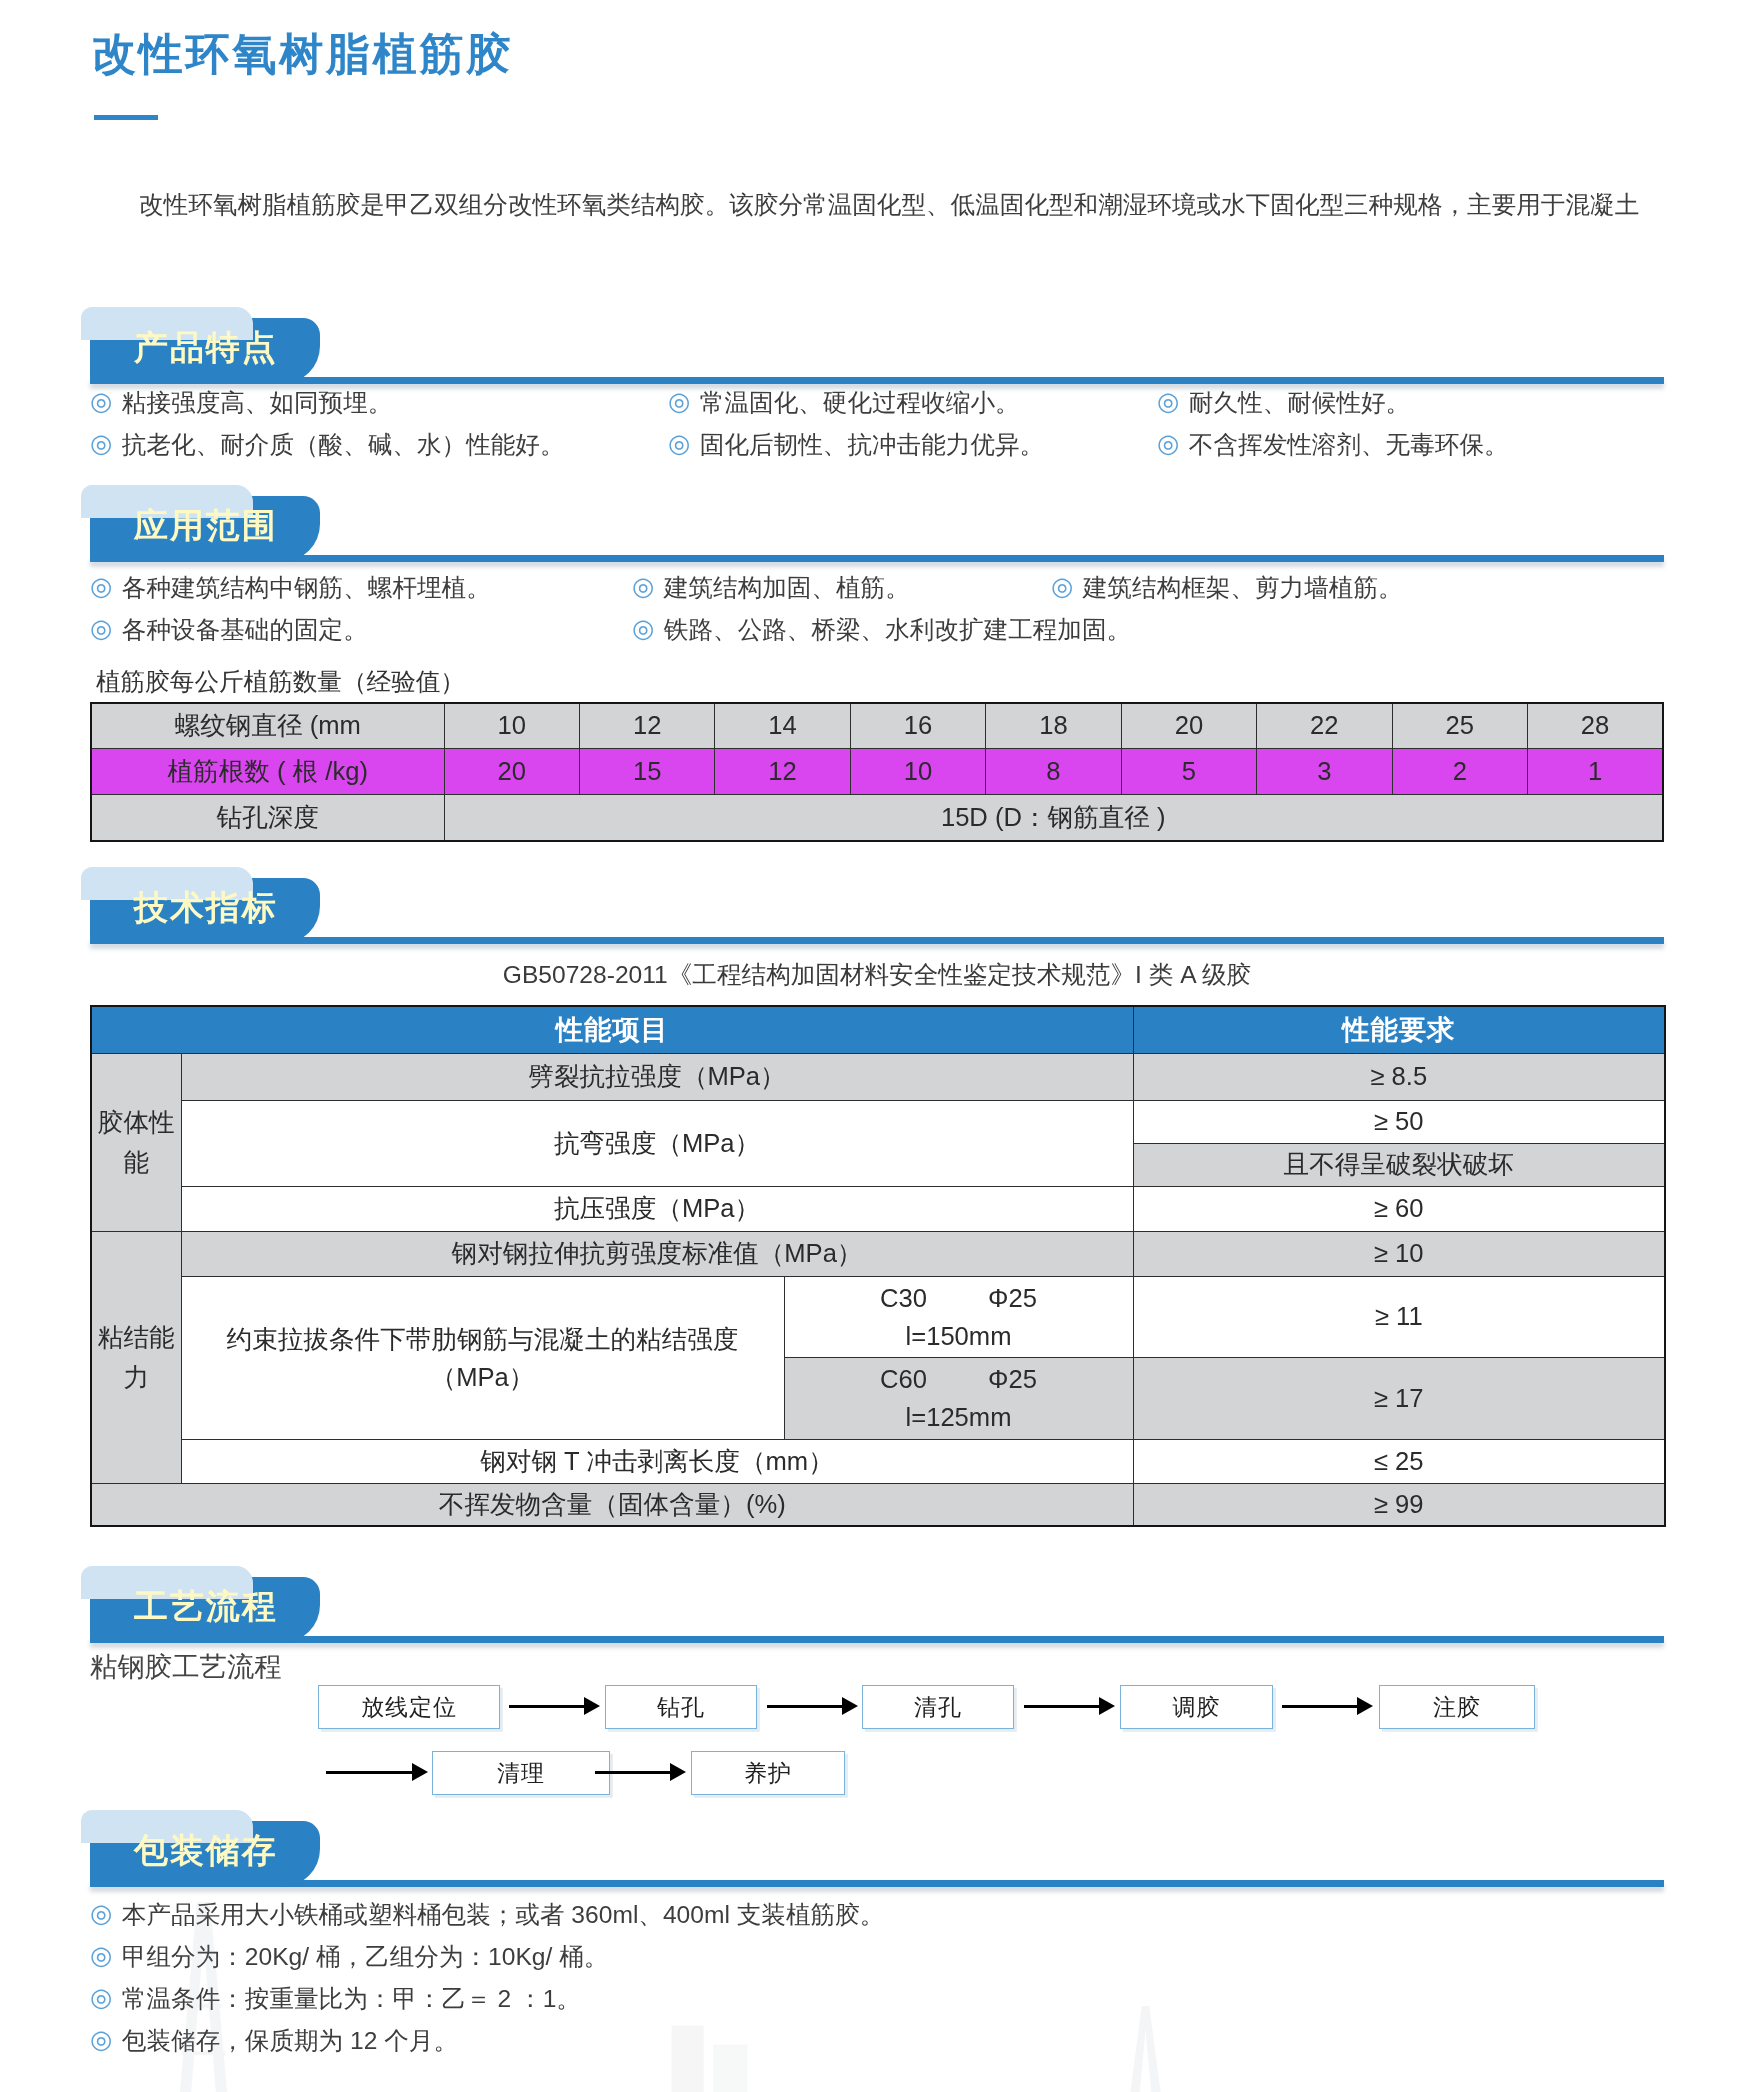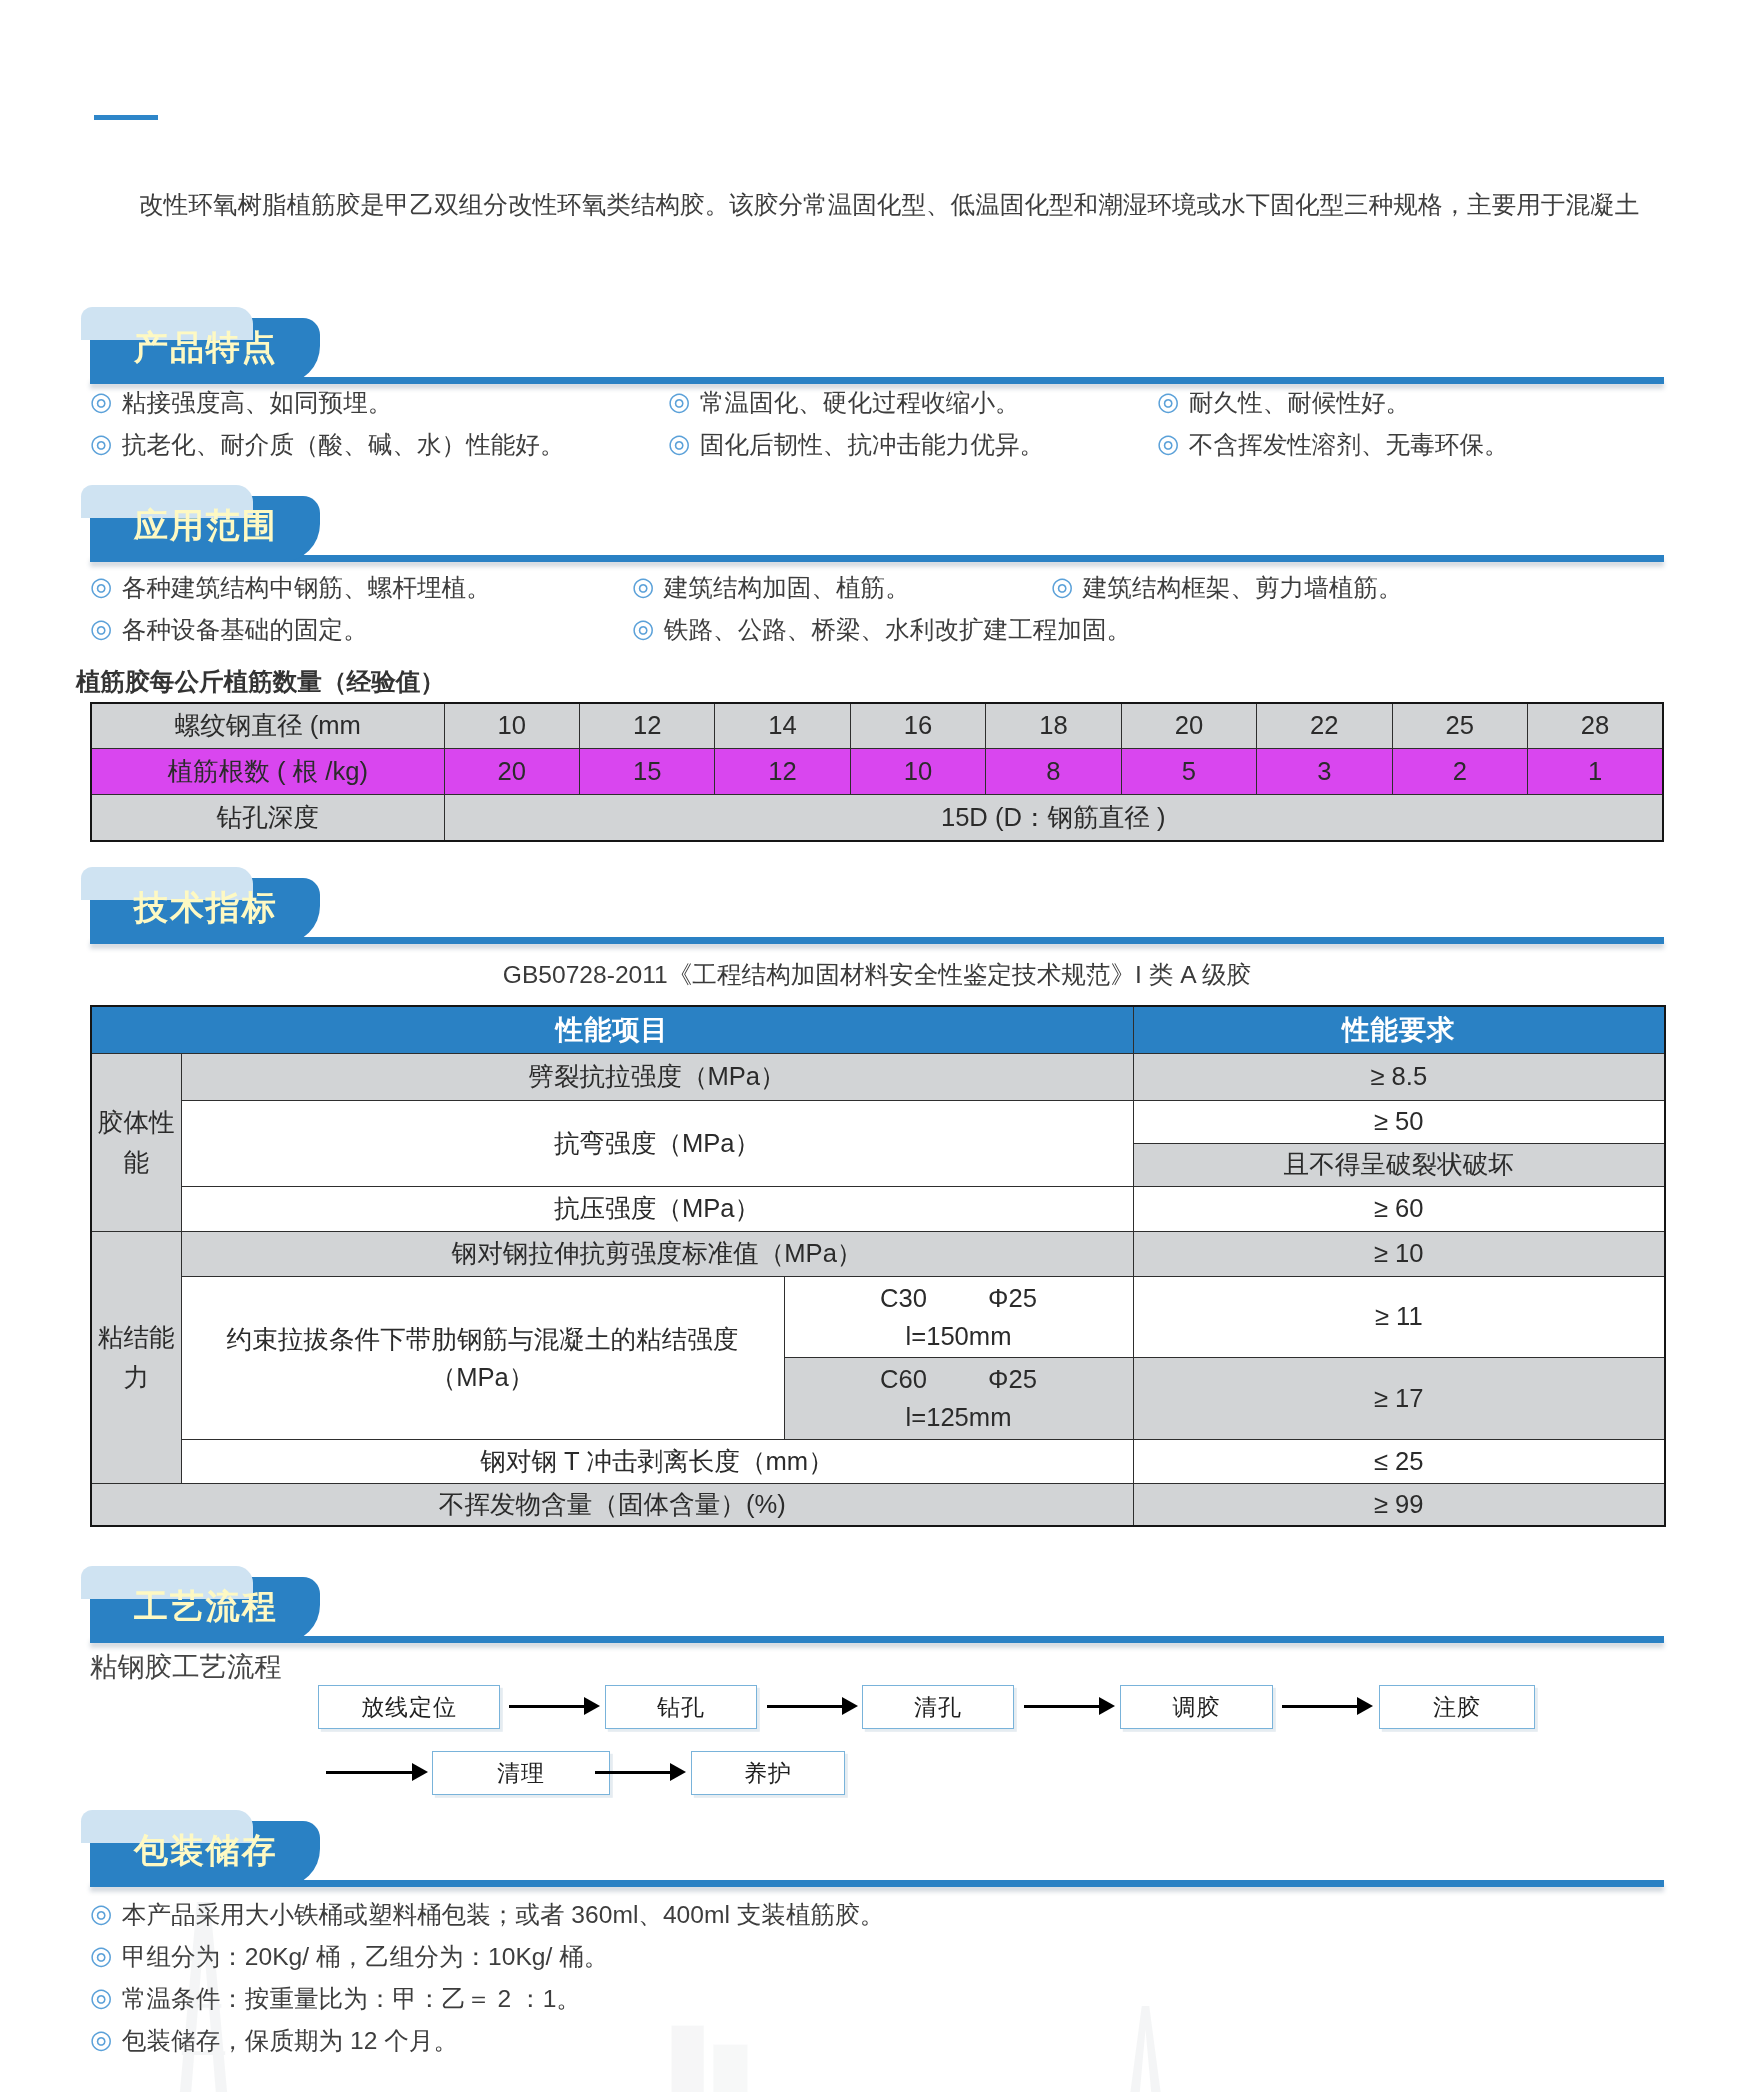--- a/index.html
+++ b/index.html
@@ -23,21 +23,21 @@
     font-size:34px;font-weight:700;display:flex;align-items:center;padding:0 42px 5.7px 44px;
     border-radius:11.4px 17px 38px 0;letter-spacing:1.9px;}
   .sec .tab::before{content:'';position:absolute;z-index:-1;left:-9.5px;top:-11.4px;width:75%;height:50%;
     background:var(--echo);border-radius:11.4px 17px 0 0;}
 
   .bullets{position:absolute;font-size:24.6px;color:var(--txt);}
   .brow{display:flex;height:42px;align-items:center;}
   .bcell{display:flex;align-items:center;}
   .bico{color:#5ba1d9;font-size:25.6px;margin-right:9.5px;line-height:1;}
 
-  .caption{position:absolute;left:76px;top:665px;font-size:24.6px;font-weight:700;color:#333;}
+  .caption{position:absolute;left:96px;top:665px;font-size:24.6px;font-weight:400;color:#333;}
 
   table{border-collapse:collapse;table-layout:fixed;border-radius:29px;}
   td,th{border:1.9px solid var(--bd);text-align:center;vertical-align:middle;color:#2b2b2b;overflow:hidden;}
 
   .t1{position:absolute;left:90px;top:702px;width:1574px;border:2.8px solid #151515;font-size:25.6px;}
   .t1 .g{background:var(--gray);}
   .t1 .w{background:#d946ef;}
 
   .gb{position:absolute;left:90px;top:958px;width:1574px;text-align:center;font-size:24.6px;color:#3a3a3a;}
 
@@ -57,20 +57,21 @@
   .arr::after{content:'';position:absolute;right:-15px;top:-8.5px;border-left:16px solid #000;
     border-top:9.5px solid transparent;border-bottom:9.5px solid transparent;}
 
   .wm{position:absolute;opacity:.10;}
 </style>
 </head>
 <body>
 
 <div id="page">
 
+  <div class="page-title">改性环氧树脂植筋胶</div>
   <div class="title-dash"></div>
 
   <div class="intro">
     <div class="l1">改性环氧树脂植筋胶是甲乙双组分改性环氧类结构胶。该胶分常温固化型、低温固化型和潮湿环境或水下固化型三种规格，主要用于混凝土</div>
   </div>
 
   <div class="sec" style="top:318px;">
     <div class="rule"></div>
     <div class="tab">产品特点</div>
   </div>

